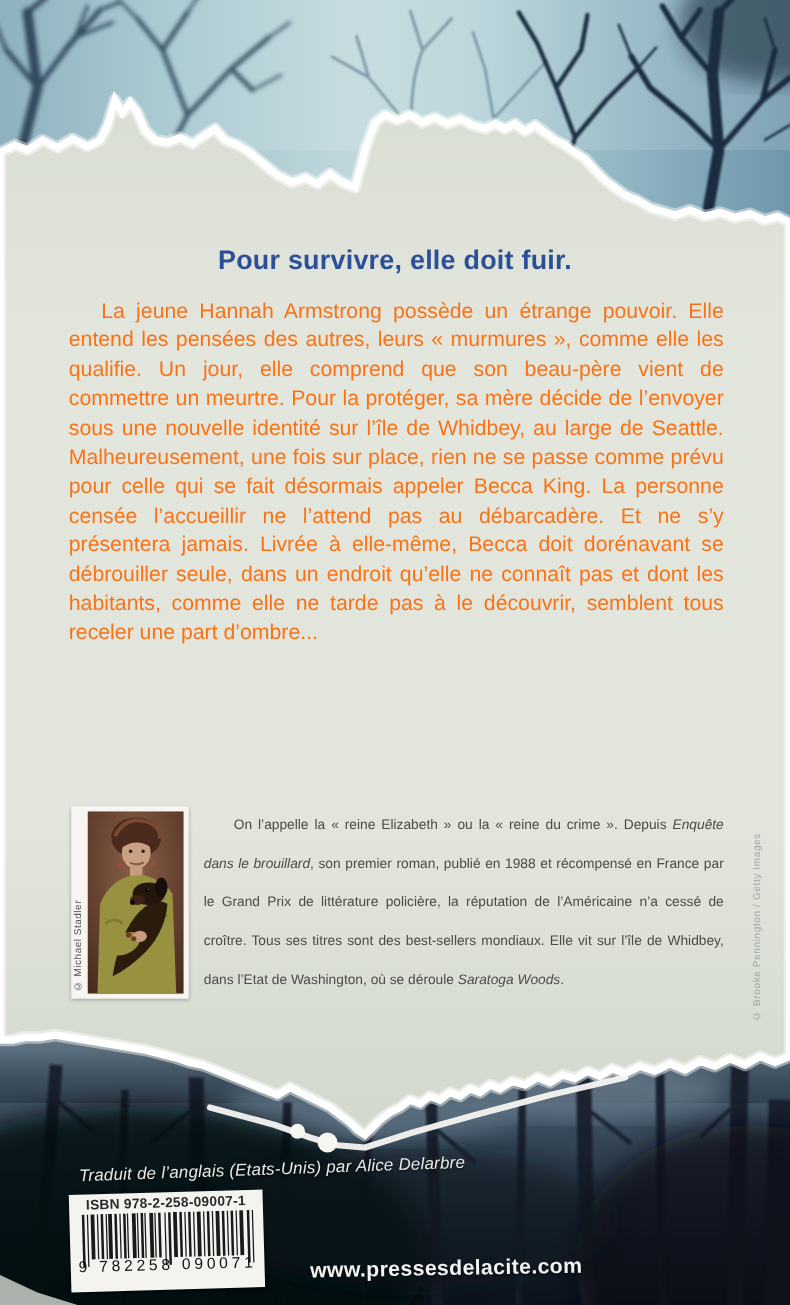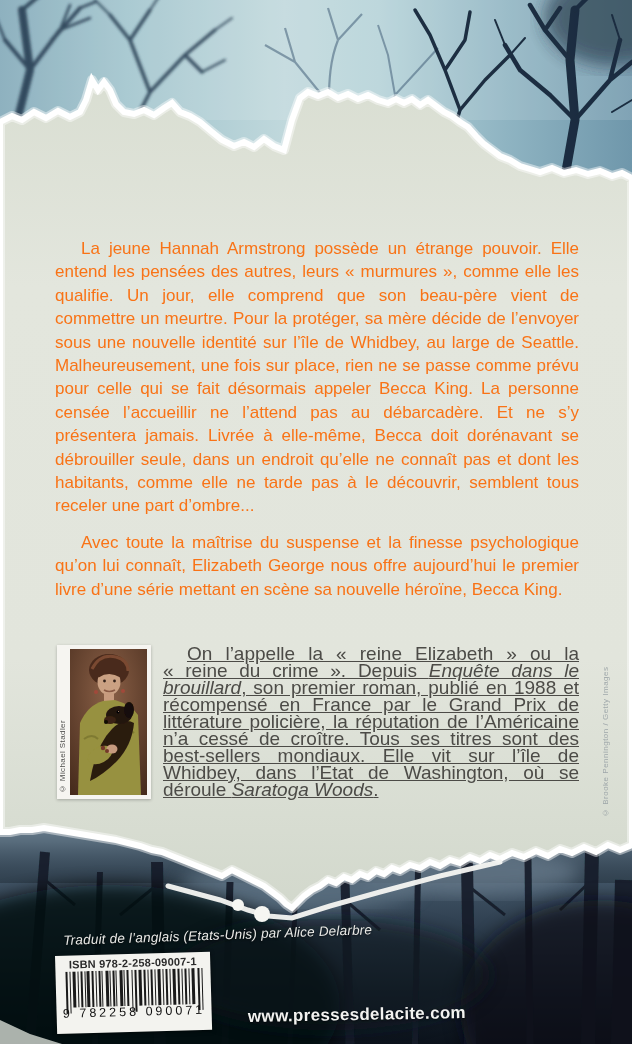--- a/index.html
+++ b/index.html
@@ -27,22 +27,22 @@
     position:relative;flex:0 0 94px;height:154px;background:#f6f5f1;
     box-shadow:0 1px 3px rgba(0,0,0,.25);
   }
   .photo-frame svg{position:absolute;top:4px;right:4px;}
   .photo-credit{
     position:absolute;left:1px;bottom:6px;
     writing-mode:vertical-rl;transform:rotate(180deg);
     font-size:8px;color:#4f4f4d;letter-spacing:.4px;white-space:nowrap;
   }
   .bio{
-    flex:1;margin:0;font-size:19px;line-height:17px;color:#4c4b47;
-    text-align:justify;text-indent:24px;text-decoration:underline;
+    flex:1;margin:0;font-size:11px;line-height:31px;color:#4c4b47;
+    text-align:justify;text-indent:24px;
   }
   .bio em{font-style:italic;}
 
   .cover-credit{
     position:absolute;left:601px;top:592px;height:225px;
     writing-mode:vertical-rl;transform:rotate(180deg);
     font-size:8px;color:#98a1a5;letter-spacing:.5px;white-space:nowrap;opacity:.9;
   }
 
   .translation{
@@ -165,23 +165,23 @@
       <path d="M168,886 L220,900 L248,910 L268,916 L292,918 L330,906 L380,892 L440,876 L500,862" stroke-width="5" opacity=".95"></path>
       <circle cx="262" cy="914" r="8" fill="#f6f6f2" stroke="none"></circle>
       <circle cx="238" cy="905" r="6" fill="#f6f6f2" stroke="none"></circle>
     </g>
 
     <path d="M0,1020 L30,1034 L62,1044 L0,1044 Z" fill="#c9cfc8" opacity=".85"></path>
   </svg>
 
   <div class="content">
 
+    <h1 class="tagline">Pour survivre, elle doit fuir.</h1>
 
     <p class="synopsis p1">La jeune Hannah Armstrong possède un étrange pouvoir. Elle entend les pensées des autres, leurs «&nbsp;murmures&nbsp;», comme elle les qualifie. Un jour, elle comprend que son beau-père vient de commettre un meurtre. Pour la protéger, sa mère décide de l’envoyer sous une nouvelle identité sur l’île de Whidbey, au large de Seattle. Malheureusement, une fois sur place, rien ne se passe comme prévu pour celle qui se fait désormais appeler Becca King. La personne censée l’accueillir ne l’attend pas au débarcadère. Et ne s’y présentera jamais. Livrée à elle-même, Becca doit dorénavant se débrouiller seule, dans un endroit qu’elle ne connaît pas et dont les habitants, comme elle ne tarde pas à le découvrir, semblent tous receler une part d’ombre...</p>
-    <p class="synopsis p2">Avec toute la maîtrise du suspense et la finesse psychologique qu’on lui connaît, Elizabeth George nous offre aujourd’hui le premier livre d’une série mettant en scène sa nouvelle héroïne, Becca King.</p>
 
     <div class="author-row">
       <div class="photo-frame">
         <svg width="77" height="146" viewBox="0 0 77 146" aria-hidden="true">
           <defs>
             <radialGradient id="pbg" cx="50%" cy="30%" r="85%">
               <stop offset="0" stop-color="#8a6047"></stop>
                 <stop offset="1" stop-color="#452a1b"></stop>
             </radialGradient>
             <filter id="psoft">

